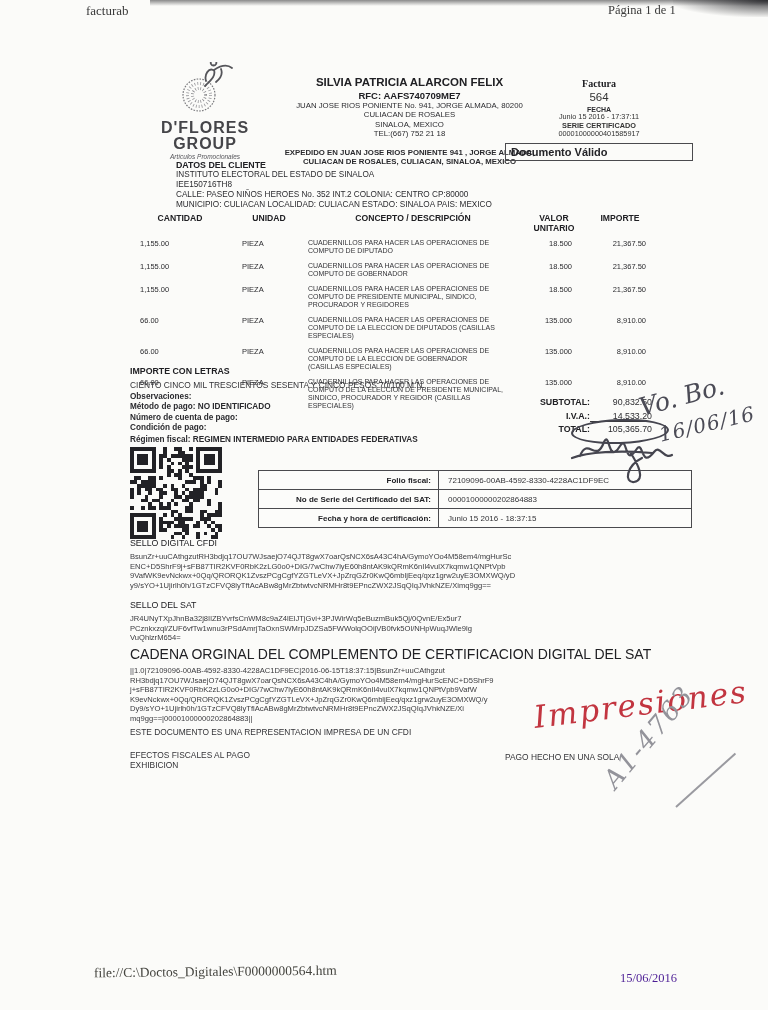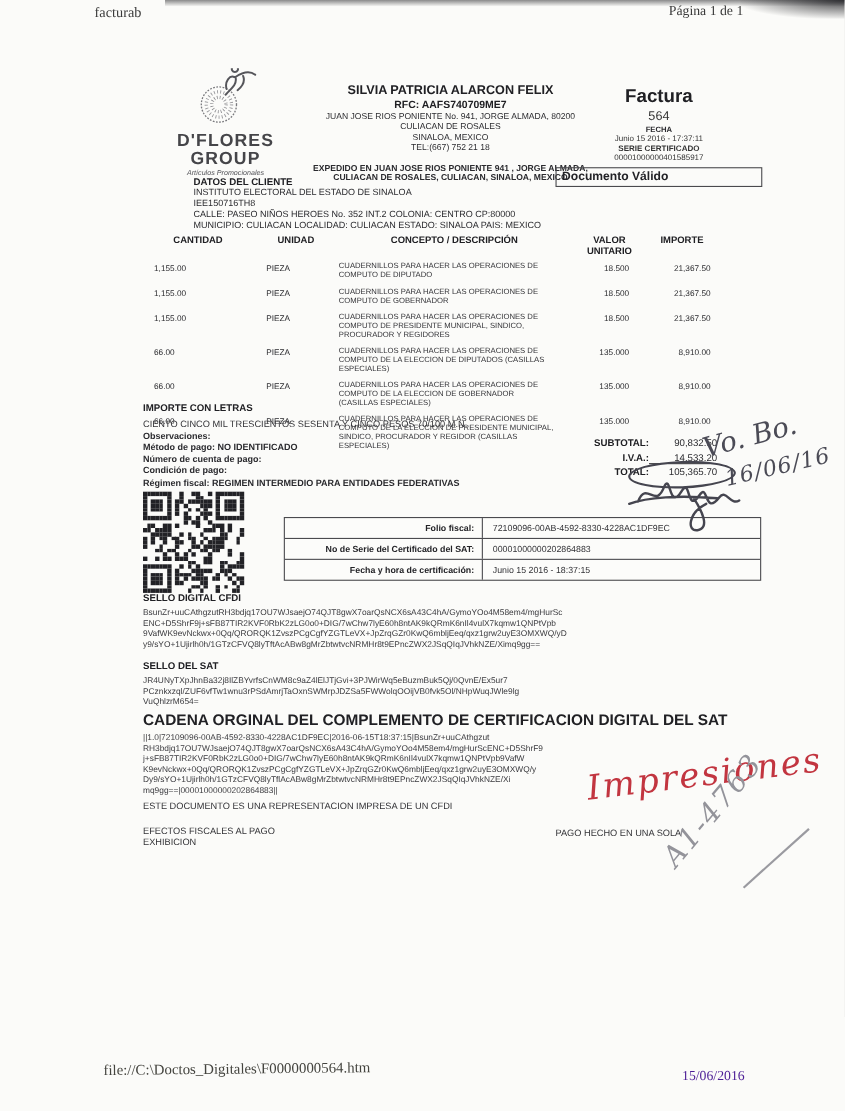--- a/index.html
+++ b/index.html
@@ -28,21 +28,21 @@
 
   
   .issuer{left:272px;top:76px;width:275px;text-align:center;}
   .issuer-name{font-size:11.5px;}
   .issuer-rfc{font-size:9.5px;margin-top:2px;}
   .issuer-line{font-size:7.8px;line-height:9.4px;}
   .expedido{margin-top:9px;font-size:7.8px;line-height:9.6px;font-weight:bold;color:#2a2a2e;}
 
   
   .fact{left:505px;top:78px;width:188px;text-align:center;}
-  .fact-title{font-size:17px;}
+  .fact-title{font-size:10px;font-family:Liberation Serif, serif;}
   .fact-num{font-size:11.5px;margin-top:2px;color:#333;}
   .fact-sm-b{font-size:7px;font-weight:bold;margin-top:3px;}
   .fact-sm{font-size:7.3px;line-height:8.6px;color:#333;}
   .valid-box{margin-top:4px;border:1px solid #4a4a4e;text-align:left;padding:2px 5px;
              font-size:11px;font-weight:bold;color:#232327;}
 
   
   .client{left:130px;top:160px;font-size:8.2px;line-height:10px;margin-left:46px;}
   .client .lbl{font-size:8.8px;}
 
@@ -78,21 +78,21 @@
   
   .cfdi{left:258px;top:470px;width:432px;border:1px solid #4a4a4e;background:#fcfcfa;}
   .cfdi-row{display:flex;height:18px;align-items:center;border-bottom:1px solid #4a4a4e;}
   .cfdi-row:last-child{border-bottom:none;}
   .cfdi-lbl{width:172px;text-align:right;padding-right:7px;font-size:8px;font-weight:bold;
             color:#232327;border-right:1px solid #4a4a4e;height:100%;display:flex;
             align-items:center;justify-content:flex-end;}
   .cfdi-val{padding-left:9px;font-size:8px;color:#333337;}
 
   
-  .sello-lbl{font-size:8.8px;font-weight:bold;color:#202024;margin-bottom:4px;}
+  .sello-lbl{font-size:8.8px;font-weight:normal;color:#202024;margin-bottom:4px;}
   .sello-lines{font-size:7.6px;line-height:9.6px;color:#3a3a3e;width:492px;word-break:break-all;}
   .sello1{left:130px;top:538px;}
   .sello2{left:130px;top:600px;}
   .cadena{left:130px;top:646px;}
   .cadena .sello-lbl{font-size:14px;}
 
   .docnote{left:130px;top:727px;font-size:8.4px;color:#333337;}
   .efectos{left:130px;top:750px;font-size:8.4px;line-height:10.4px;color:#333337;}
   .pago{left:505px;top:752px;font-size:8.4px;color:#333337;}
 

